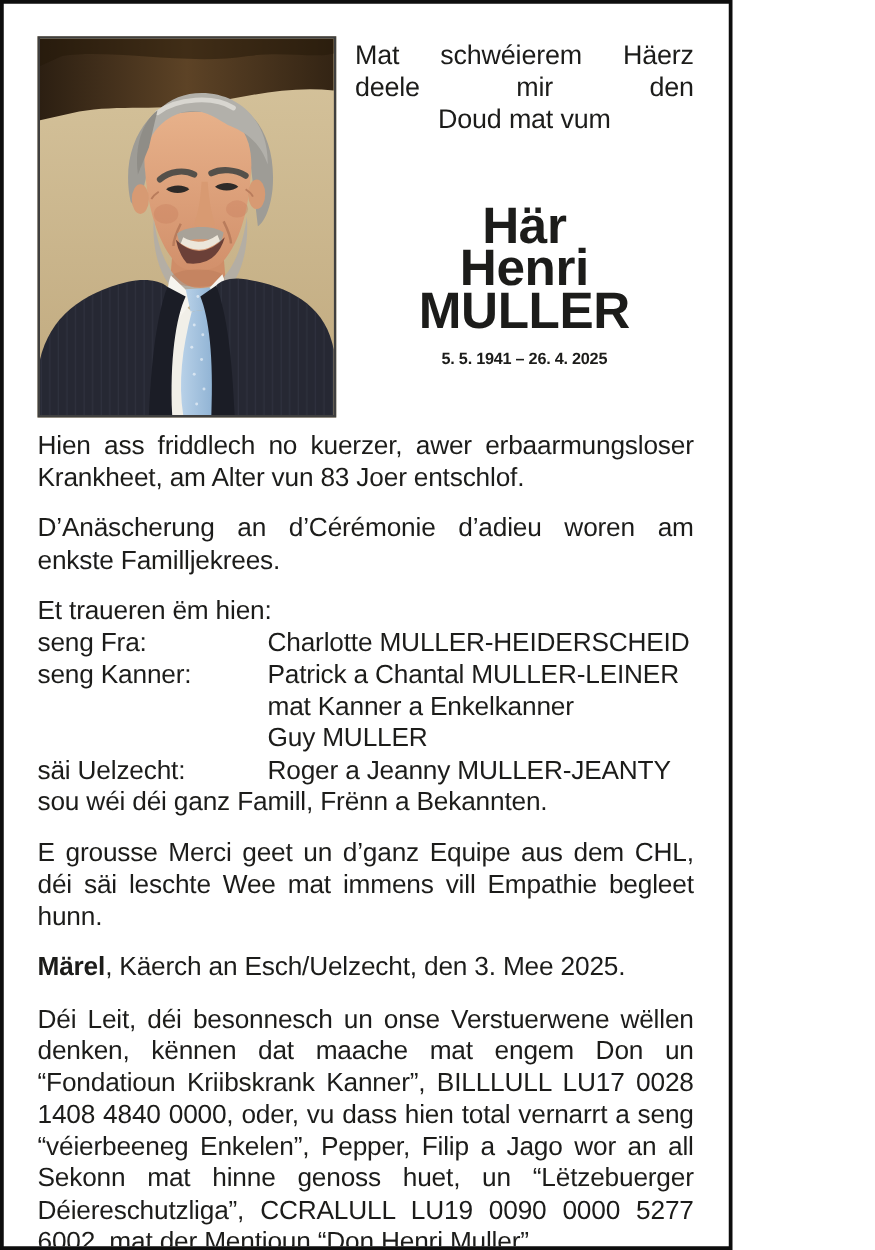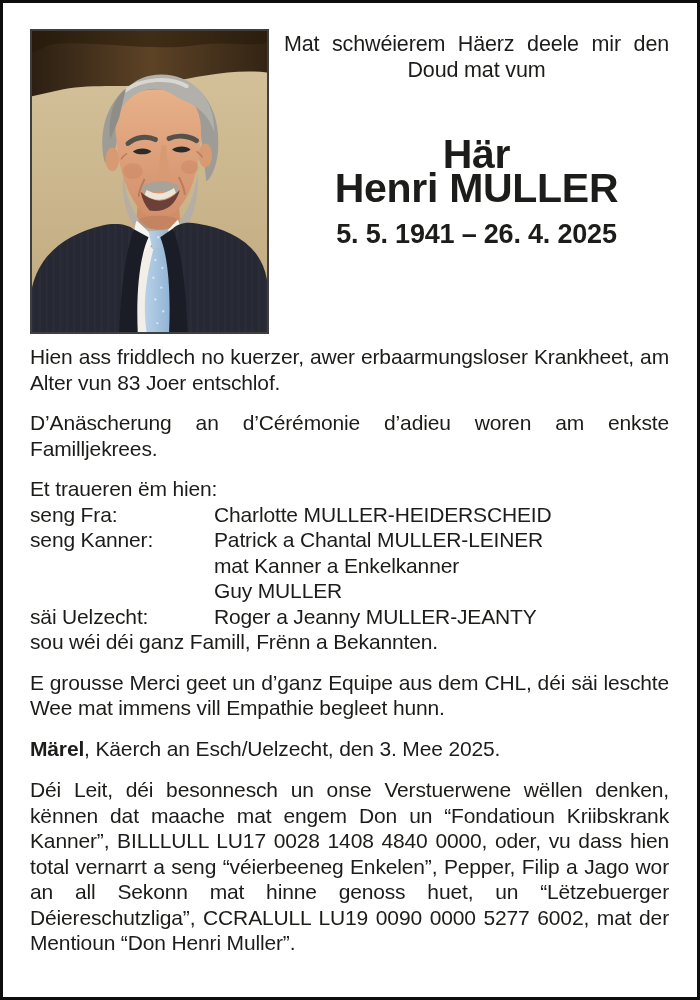--- a/index.html
+++ b/index.html
@@ -3,41 +3,41 @@
 <meta charset="utf-8">
 <style>
   * { box-sizing: border-box; margin: 0; padding: 0; }
   html, body { background: #ffffff; }
   body {
     width: 700px; height: 1000px;
     font-family: "Liberation Sans", sans-serif;
     color: #1c1c1a;
   }
   .sheet {
-    width: 700px; height: 1000px;
+    width: 586px; height: 1000px;
     border: 3px solid #0e0e0e;
     background: #ffffff;
     padding: 26px 28px 0 27px;
     overflow: hidden;
   }
   .top { display: flex; gap: 15px; }
   .photo-frame {
     flex: none;
     width: 239px; height: 305px;
     border: 2px solid #3f3f3f;
     background: #c8b48c;
   }
   .photo-frame svg { display: block; width: 100%; height: 100%; }
   .head-col { flex: 1; min-width: 0; display: flex; flex-direction: column; }
   .intro { margin-top: 3px; font-size: 21.5px; line-height: 25.5px; letter-spacing: -0.15px; }
   .intro .l1 { text-align: justify; text-align-last: justify; }
   .intro .l2 { text-align: center; }
   .title-block { margin-top: 54px; text-align: center; }
   .salutation, .name { font-size: 41px; font-weight: 700; line-height: 34px; letter-spacing: -0.3px; }
-  .dates { margin-top: 14px; font-size: 27px; font-weight: 700; letter-spacing: -0.2px; }
+  .dates { margin-top: 14px; font-size: 13px; font-weight: 700; letter-spacing: -0.2px; }
   .bodytext { font-size: 21px; line-height: 25.5px; letter-spacing: -0.15px; }
   .para { margin-top: 15px; text-align: justify; text-align-last: left; }
   .para.first { margin-top: 10px; }
   .mourn { margin-top: 15px; }
   .mourn-grid { display: grid; grid-template-columns: 184px 1fr; }
   .mourn-label { white-space: nowrap; }
   .place-line { margin-top: 15px; }
   .donation { margin-top: 16px; }
 </style>
 </head>

